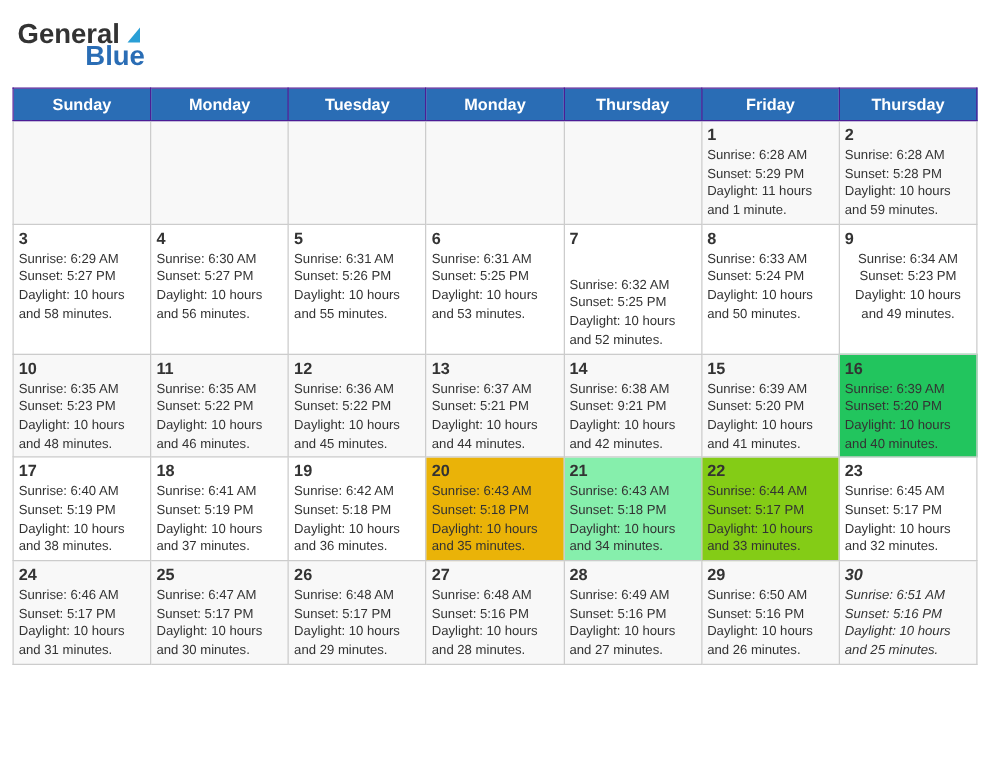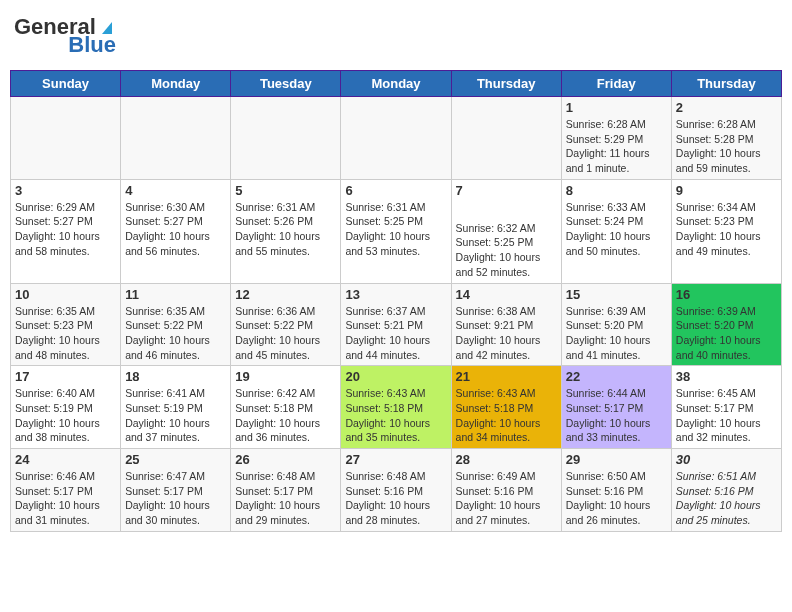--- a/index.html
+++ b/index.html
@@ -157,21 +157,21 @@
 Daylight: 10 hours and 52 minutes.</div>
         </td>
         <td style="background: rgb(255, 255, 255);">
           <div class="cell-day">8</div>
           <div class="cell-info" style="white-space: pre-line;">Sunrise: 6:33 AM
 Sunset: 5:24 PM
 Daylight: 10 hours and 50 minutes.</div>
         </td>
         <td style="background: rgb(255, 255, 255);">
           <div class="cell-day">9</div>
-          <div class="cell-info" style="white-space: pre-line;">Sunrise: 6:34 AM
+          <div class="cell-info" style="white-space: pre-line; text-align: center;">Sunrise: 6:34 AM
 Sunset: 5:23 PM
 Daylight: 10 hours and 49 minutes.</div>
         </td>
       </tr>
       <tr>
         <td style="background: rgb(248, 248, 248);">
           <div class="cell-day">10</div>
           <div class="cell-info" style="white-space: pre-line;">Sunrise: 6:35 AM
 Sunset: 5:23 PM
 Daylight: 10 hours and 48 minutes.</div>
@@ -225,40 +225,40 @@
           <div class="cell-info" style="white-space: pre-line;">Sunrise: 6:41 AM
 Sunset: 5:19 PM
 Daylight: 10 hours and 37 minutes.</div>
         </td>
         <td style="background: rgb(255, 255, 255);">
           <div class="cell-day">19</div>
           <div class="cell-info" style="white-space: pre-line;">Sunrise: 6:42 AM
 Sunset: 5:18 PM
 Daylight: 10 hours and 36 minutes.</div>
         </td>
-        <td style="background: #bef264;">
+        <td style="background: #eab308;">
           <div class="cell-day">20</div>
           <div class="cell-info" style="white-space: pre-line;">Sunrise: 6:43 AM
 Sunset: 5:18 PM
 Daylight: 10 hours and 35 minutes.</div>
         </td>
-        <td style="background: #eab308;">
+        <td style="background: #86efac;">
           <div class="cell-day">21</div>
           <div class="cell-info" style="white-space: pre-line;">Sunrise: 6:43 AM
 Sunset: 5:18 PM
 Daylight: 10 hours and 34 minutes.</div>
         </td>
-        <td style="background: #c4b5fd;">
+        <td style="background: #84cc16;">
           <div class="cell-day">22</div>
           <div class="cell-info" style="white-space: pre-line;">Sunrise: 6:44 AM
 Sunset: 5:17 PM
 Daylight: 10 hours and 33 minutes.</div>
         </td>
         <td style="background: rgb(255, 255, 255);">
-          <div class="cell-day">38</div>
+          <div class="cell-day">23</div>
           <div class="cell-info" style="white-space: pre-line;">Sunrise: 6:45 AM
 Sunset: 5:17 PM
 Daylight: 10 hours and 32 minutes.</div>
         </td>
       </tr>
       <tr>
         <td style="background: rgb(248, 248, 248);">
           <div class="cell-day">24</div>
           <div class="cell-info" style="white-space: pre-line;">Sunrise: 6:46 AM
 Sunset: 5:17 PM

